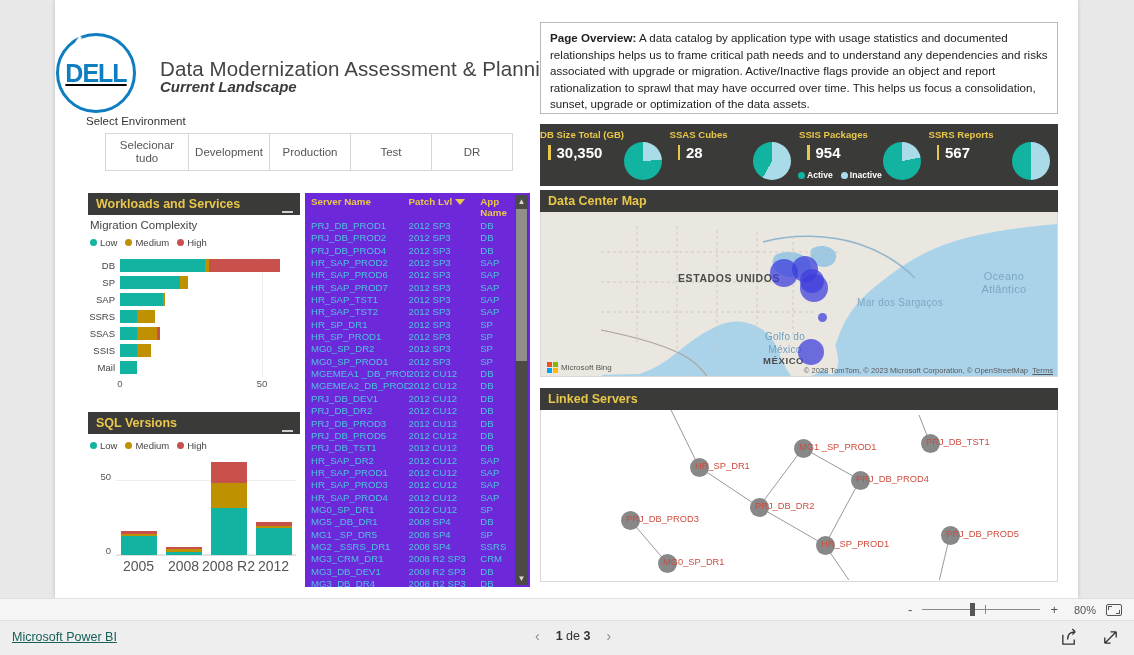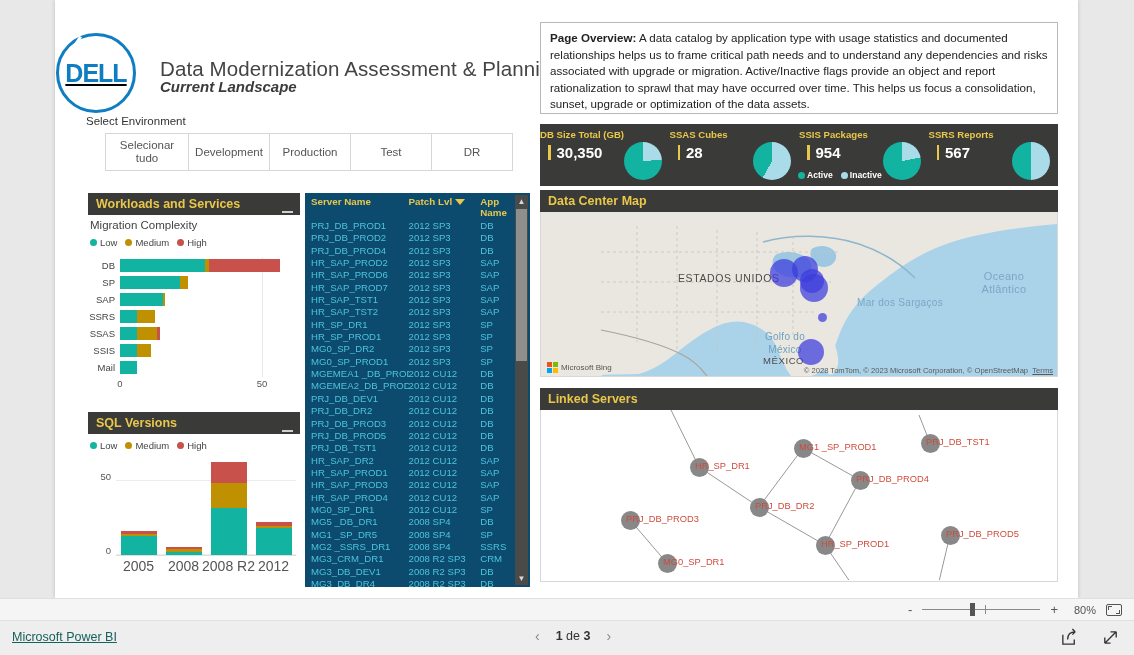--- a/index.html
+++ b/index.html
@@ -124,21 +124,21 @@
   .vseg { width: 100%; }
   .vaxis-y { position: absolute; left: 0; top: 0; width: 26px; height: 96px; }
   .vaxis-y span { position: absolute; right: 3px; font-size: 9.5px; color: #555; transform: translateY(-50%); }
   .vgrid { position: absolute; left: 28px; right: 4px; height: 1px; background: #ececec; }
   .vaxis-x { position: relative; margin-left: 28px; margin-right: 4px; height: 16px; border-top: 1px solid #ddd; }
   .vaxis-x span { position: absolute; font-size: 14px; color: #555; transform: translateX(-50%); top: 2px; }
 
   
   .dtable {
     position: absolute; left: 305px; top: 193px; width: 225px; height: 394px;
-    background: #0c4a6e; overflow: hidden;
+    background: #6d28d9; overflow: hidden;
   }
   .dt-head { display: flex; padding: 3px 6px 2px 6px; position: relative; }
   .dt-head div { font-size: 9.8px; color: #e8c74a; font-weight: 600; }
   .dt-c1 { width: 98px; } .dt-c2 { width: 72px; position: relative; } .dt-c3 { width: 44px; }
   .sort-caret {
     position: absolute; left: 46px; top: 3px;
     width: 0; height: 0; border-left: 5px solid transparent; border-right: 5px solid transparent;
     border-top: 6px solid #e8c74a;
   }
   .dt-body { padding: 0 6px; }
@@ -146,21 +146,21 @@
   .dt-row div { font-size: 9.6px; color: #4cc4dd; white-space: nowrap; overflow: hidden; }
   .dt-scroll {
     position: absolute; right: 2px; top: 2px; bottom: 2px; width: 13px; background: #4a4a48;
   }
   .dt-thumb { position: absolute; left: 1px; top: 14px; width: 11px; height: 152px; background: #8f8f8d; }
   .dt-arrow { position: absolute; left: 0; width: 13px; height: 13px; color: #d8d8d8; font-size: 8px; text-align: center; line-height: 13px; }
 
   
   .mappanel { position: absolute; left: 540px; top: 190px; width: 518px; height: 192px; }
   .mapbody { position: relative; height: 165px; background: #aad3ea; overflow: hidden; border: 1px solid #d8d8d8; border-top: 0; }
-  .map-label { position: absolute; font-size: 10.5px; font-weight: 400; color: #4a4a4a; letter-spacing: .6px; }
+  .map-label { position: absolute; font-size: 10.5px; font-weight: 700; color: #4a4a4a; letter-spacing: .6px; }
   .map-ocean { position: absolute; font-size: 11px; color: #7ca7c4; letter-spacing: .3px; line-height: 13px; }
   .map-bubble { position: absolute; border-radius: 50%; background: rgba(60,60,220,.72); }
   .map-attr { position: absolute; right: 4px; bottom: 1px; font-size: 7.6px; color: #5a5a5a; white-space: nowrap; }
   .map-attr u { text-decoration: underline; }
   .bing { position: absolute; left: 6px; bottom: 3px; display: flex; align-items: center; font-size: 8px; color: #555; }
   .bing-logo { width: 11px; height: 11px; margin-right: 3px; display: grid; grid-template-columns: 1fr 1fr; grid-template-rows: 1fr 1fr; gap: 1px; }
   .bing-logo i { display: block; }
 
   
   .linked { position: absolute; left: 540px; top: 388px; width: 518px; height: 199px; }

